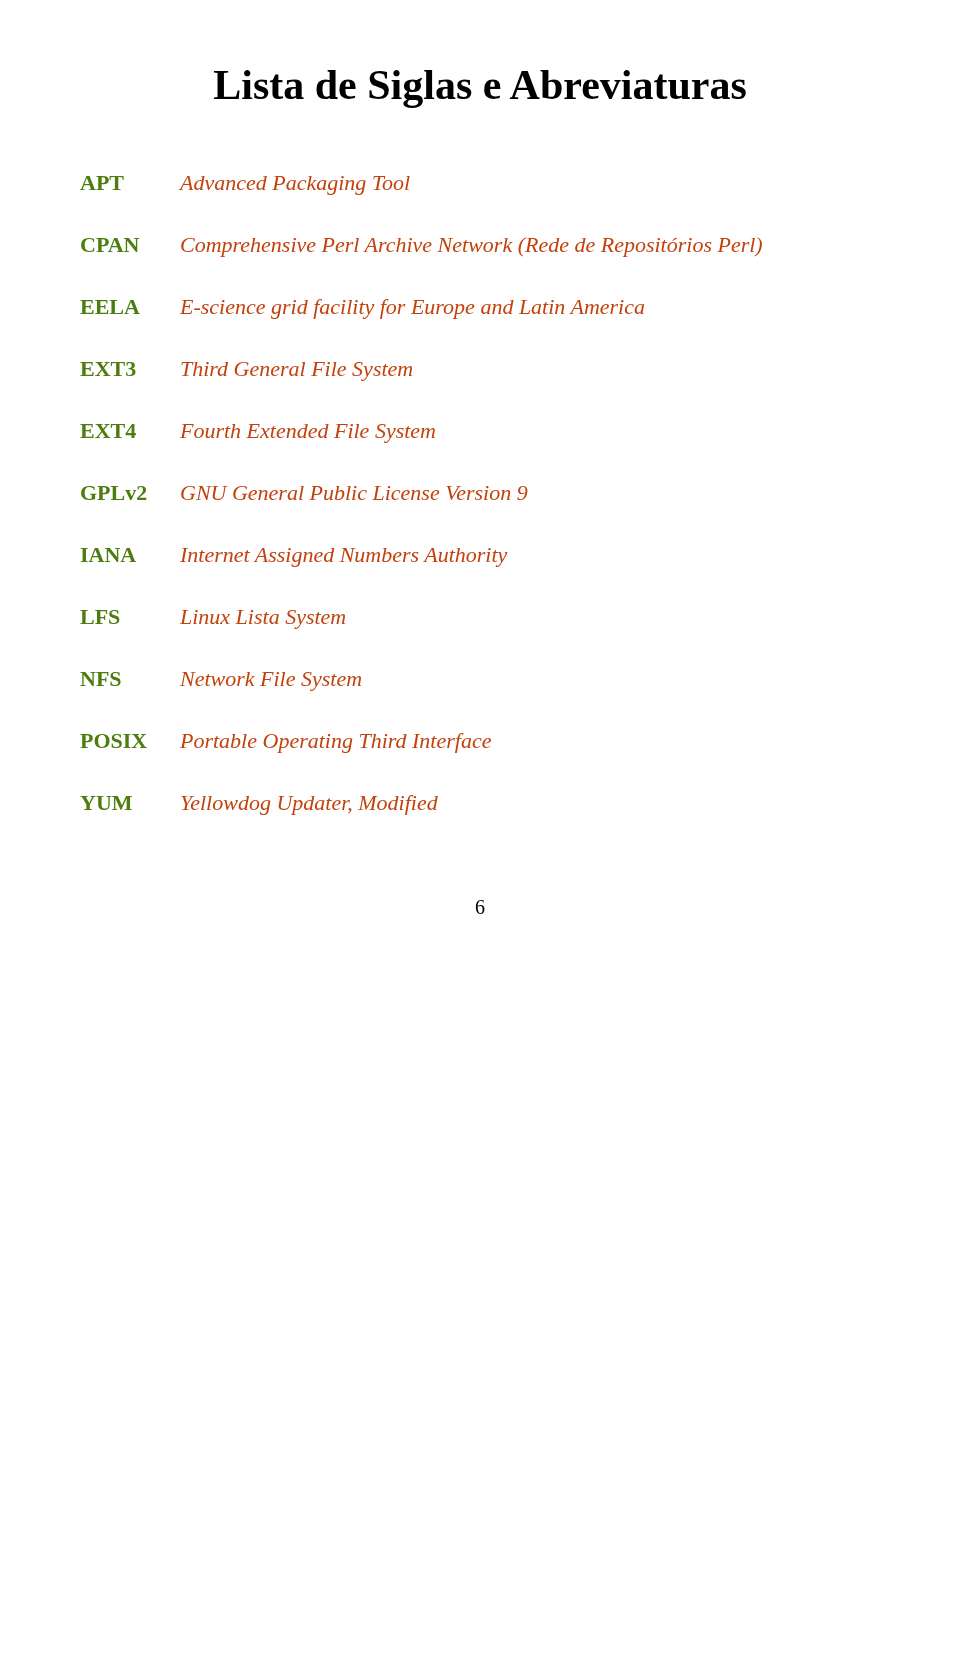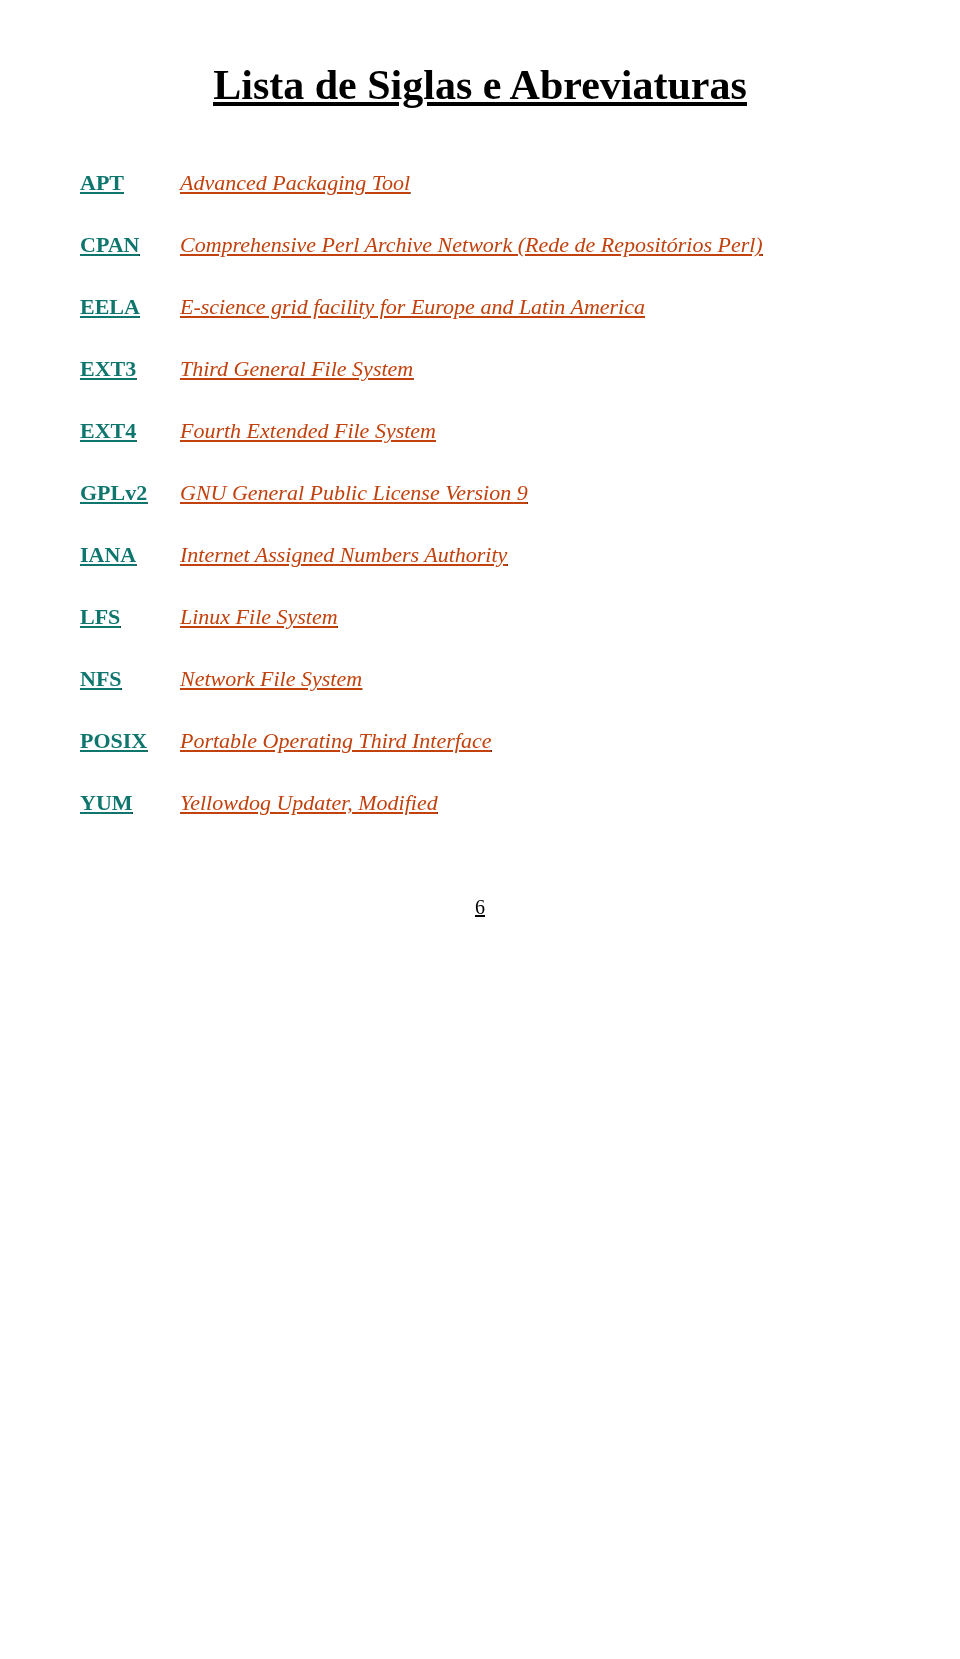--- a/index.html
+++ b/index.html
@@ -1,19 +1,18 @@
 <!DOCTYPE html>
 <html><head>
   <meta charset="utf-8">
   <style>
     * {
       margin: 0;
       padding: 0;
       box-sizing: border-box;
-      text-decoration: underline;
     }
 
     body {
       background: #ffffff;
       font-family: "Times New Roman", Times, serif;
       width: 960px;
       min-height: 1659px;
       padding: 60px 80px 80px 80px;
       color: #000000;
     }
@@ -37,21 +36,21 @@
       align-items: baseline;
       margin-bottom: 36px;
     }
 
     .acronym-abbr {
       font-size: 22px;
       font-weight: bold;
       font-style: normal;
       min-width: 100px;
       flex-shrink: 0;
-      color: #0f766e;
+      color: #4d7c0f;
     }
 
     .acronym-desc {
       font-size: 22px;
       font-style: italic;
       color: #c2410c;
       flex: 1;
     }
 
     .page-footer {
@@ -90,21 +89,21 @@
     <div class="acronym-item">
       <span class="acronym-abbr">GPLv2</span>
       <span class="acronym-desc">GNU General Public License Version 9</span>
     </div>
     <div class="acronym-item">
       <span class="acronym-abbr">IANA</span>
       <span class="acronym-desc">Internet Assigned Numbers Authority</span>
     </div>
     <div class="acronym-item">
       <span class="acronym-abbr">LFS</span>
-      <span class="acronym-desc">Linux File System</span>
+      <span class="acronym-desc">Linux Lista System</span>
     </div>
     <div class="acronym-item">
       <span class="acronym-abbr">NFS</span>
       <span class="acronym-desc">Network File System</span>
     </div>
     <div class="acronym-item">
       <span class="acronym-abbr">POSIX</span>
       <span class="acronym-desc">Portable Operating Third Interface</span>
     </div>
     <div class="acronym-item">

